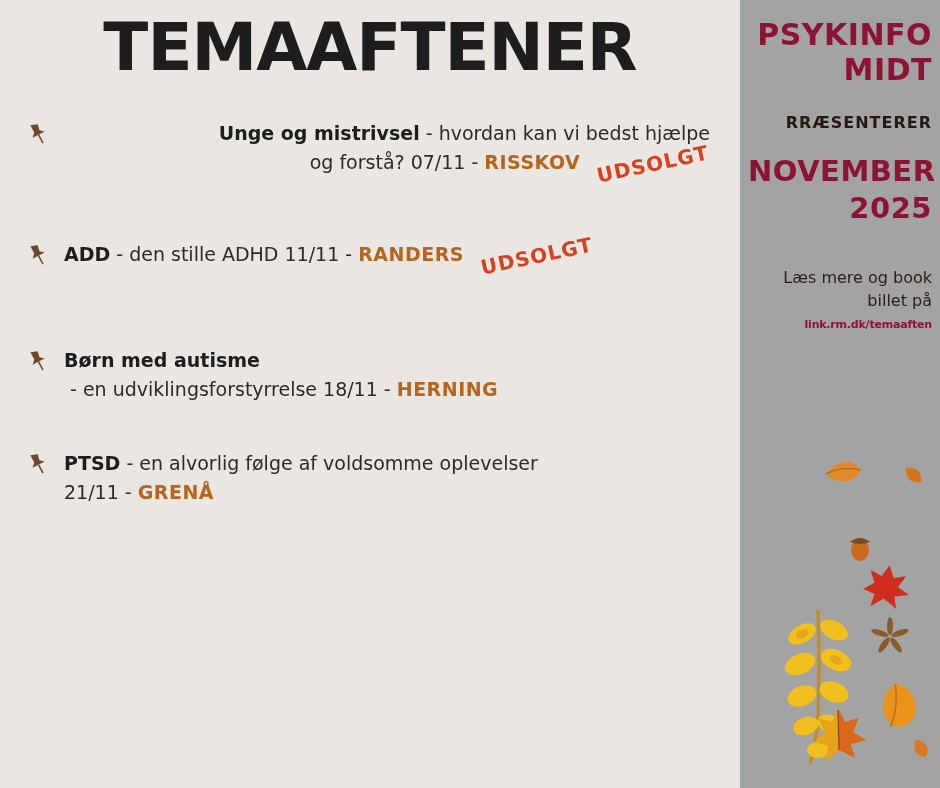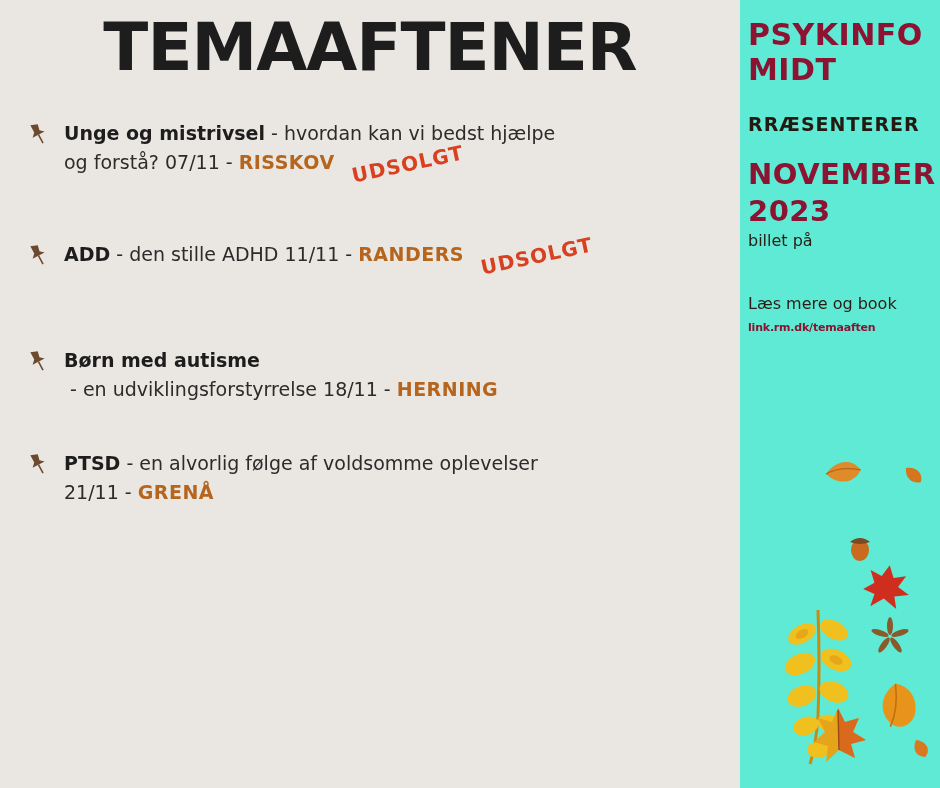--- a/index.html
+++ b/index.html
@@ -84,39 +84,39 @@
     letter-spacing: 1px;
     transform: rotate(-12deg);
     margin-left: 16px;
     vertical-align: -2px;
   }
   
   .sidebar {
     position: relative;
     width: 200px;
     height: 788px;
-    background: #5eead4;
+    background: #a3a3a3;
     box-sizing: border-box;
     padding: 18px 8px 0 8px;
-    text-align: left;
+    text-align: right;
     overflow: hidden;
   }
   .sb-brand {
     font-family: "DejaVu Sans", sans-serif;
     font-weight: bold;
     font-size: 30px;
     color: #8c1331;
     line-height: 1.15;
     margin: 0;
     letter-spacing: 0.5px;
   }
   .sb-presents {
     font-family: "DejaVu Sans", sans-serif;
     font-weight: bold;
-    font-size: 19px;
+    font-size: 16px;
     color: #241a12;
     letter-spacing: 1px;
     margin-top: 26px;
   }
   .sb-month {
     font-family: "DejaVu Sans", sans-serif;
     font-weight: bold;
     font-size: 29px;
     color: #8c1331;
     margin-top: 22px;
@@ -151,21 +151,21 @@
 <body>
 
 <div class="poster">
 
   <div class="main">
 
     <h1 class="poster-title">TEMAAFTENER</h1>
 
     <div class="events">
 
-      <div class="event" style="margin-top:4px;">
+      <div class="event" style="margin-top:4px;text-align:right;">
         <span class="pin-icon">
           <svg viewBox="0 0 32 32" width="28" height="28">
             <g transform="rotate(-28 16 16)">
               <path d="M13 3 L21 6 L19.5 13 L24 17 L8.5 17 L13 12.5 Z" fill="#6b4a2f"></path>
               <rect x="15.2" y="17" width="1.8" height="11" fill="#6b4a2f"></rect>
             </g>
           </svg>
         </span>
         <div class="event-line">
           <span class="ev-bold">Unge og mistrivsel</span><span> - hvordan kan vi bedst hjælpe</span>
@@ -228,24 +228,24 @@
   </div>
 
   <div class="sidebar">
 
     <div class="sb-brand">PSYKINFO</div>
     <div class="sb-brand">MIDT</div>
 
     <div class="sb-presents">RRÆSENTERER</div>
 
     <div class="sb-month">NOVEMBER</div>
-    <div class="sb-month" style="margin-top:2px;">2023</div>
-
+    <div class="sb-month" style="margin-top:2px;">2025</div>
+
+    <div class="sb-info">Læs mere og book</div>
     <div class="sb-info" style="margin-top:0;">billet på</div>
-    <div class="sb-info">Læs mere og book</div>
     <div class="sb-link">link.rm.dk/temaaften</div>
 
     <svg class="leaves" viewBox="0 0 200 348">
 
       <g transform="translate(86,34) rotate(-20)">
         <path d="M0 0 C14 -10 30 -6 34 8 C24 18 8 16 0 0 Z" fill="#e08b2a"></path>
         <path d="M0 0 C12 -2 24 2 34 8" stroke="#b5651d" stroke-width="1.4" fill="none"></path>
       </g>
 
       <g transform="translate(166,28) rotate(30)">

